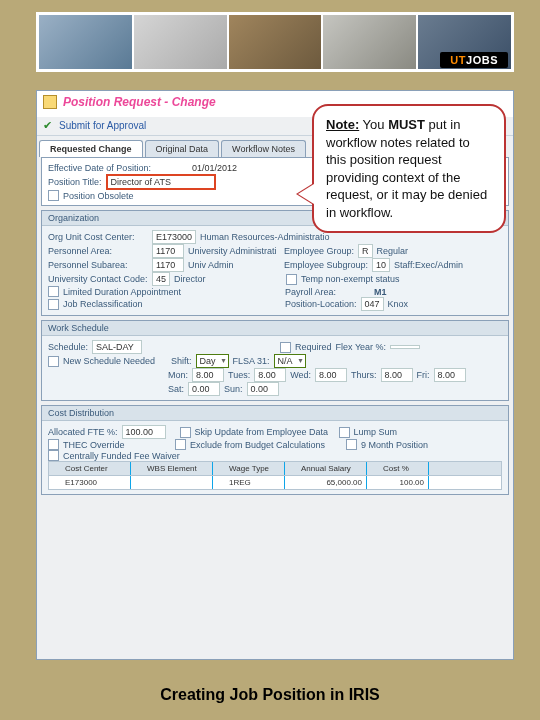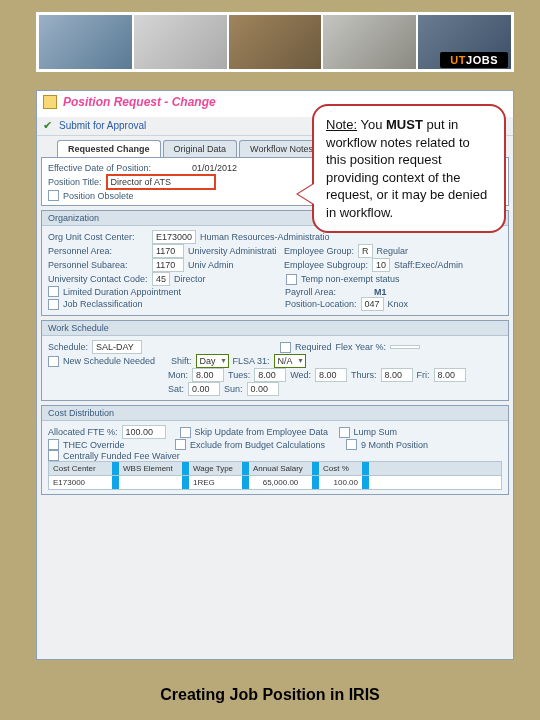--- a/index.html
+++ b/index.html
@@ -17,40 +17,40 @@
 
   .app { position: absolute; top: 90px; left: 36px; width: 478px; height: 570px; background: #eef0f2; border: 1px solid #8aa0b8; font-size: 10px; color: #333; overflow: hidden; }
 
   .titlebar { display: flex; align-items: center; gap: 6px; padding: 4px 6px; padding-bottom:8px; background:#fff;}
   .icon-doc { width: 14px; height: 14px; background: #f9d976; border: 1px solid #b58f2c; }
   .ttl { font-weight: bold; font-style: italic; font-size: 12px; color: #ec4899; }
 
   .submitrow { display: flex; align-items: center; gap: 4px; padding: 2px 6px 4px; border-bottom: 1px solid #cad4dd; background:#eef0f2;}
   .check { width: 12px; height: 12px; display:inline-block; color:#2e8b2e; font-size:11px; }
 
-  .tabs { display: flex; gap: 2px; padding: 4px 20px 0; background:#eef0f2;}
+  .tabs { display: flex; gap: 2px; padding: 4px 2px 0; background:#eef0f2;}
   .tab { padding: 3px 10px; border: 1px solid #8aa0b8; border-bottom: none; background: #dce4ec; font-size: 9px; border-radius: 3px 3px 0 0; }
   .tab.active { background: #fff; font-weight: bold; }
 
   .panel { border: 1px solid #8aa0b8; margin: 0 4px 4px; background: #eef3f7; padding: 4px 6px; }
   .row { display: flex; align-items: center; gap: 4px; margin: 0 0; flex-wrap: wrap; }
   .lbl { color: #3a5a7a; font-size: 9px; }
   .val { background: #fff; border: 1px solid #bcc; padding: 1px 3px; font-size: 9px; min-width: 32px; display: inline-block; }
   .val.hl { border: 2px solid #d42; }
   .val.ro { background: transparent; border: none; }
   .cb { width: 11px; height: 11px; border: 1px solid #8aa0b8; background: #fff; display:inline-block; flex-shrink:0; }
   .sec-title { background: #d8e2ea; margin: -4px -6px 4px; padding: 2px 6px; border-bottom: 1px solid #b5c5d2; font-size: 9px; color:#3a5a7a;}
   .grid-head { display: flex; background: #d8e2ea; border: 1px solid #b5c5d2; font-size: 8px; }
-  .grid-head > div, .grid-row > div { padding: 2px 4px; border-right: 7px solid #0ea5e9; }
+  .grid-head > div, .grid-row > div { padding: 2px 4px; border-right: 1px solid #0ea5e9; margin-left: 12px; }
   .grid-row { display: flex; background: #fff; border: 1px solid #b5c5d2; border-top: none; font-size: 8px; }
   .c1{width:70px}.c2{width:70px}.c3{width:60px}.c4{width:70px}.c5{width:50px}
 
   .callout { position: absolute; top: 104px; right: 34px; width: 194px; background: #fff; border: 2px solid #b33; border-radius: 16px; padding: 10px 12px; font-size: 13px; line-height: 1.35; color:#111; z-index: 10; }
   .callout:before { content:""; position:absolute; left:-16px; top:78px; width:0;height:0; border-top:10px solid transparent; border-bottom:10px solid transparent; border-right:16px solid #fff; filter: drop-shadow(-2px 0 0 #b33);}
-  .callout .nt { text-decoration: underline; font-weight: normal; }
+  .callout .nt { text-decoration: underline; font-weight: bold; }
   .callout .mu { font-weight: bold; }
 
   .caption { position: absolute; bottom: 16px; left: 0; width: 540px; text-align: center; font-weight: bold; font-size: 16px; color: #000; }
 
   .dd { background:#fff; border:1px solid #4d7c0f; padding:1px 12px 1px 3px; font-size:9px; position:relative; display:inline-block;}
   .dd:after{content:"▾"; position:absolute; right:2px; top:1px; font-size:8px; color:#666;}
 </style>
 </head>
 <body>
 
@@ -207,21 +207,21 @@
         <div class="c1">Cost Center</div>
         <div class="c2">WBS Element</div>
         <div class="c3">Wage Type</div>
         <div class="c4">Annual Salary</div>
         <div class="c5">Cost %</div>
       </div>
       <div class="grid-row">
         <div class="c1">E173000</div>
         <div class="c2"></div>
         <div class="c3">1REG</div>
-        <div class="c4" style="text-align:center">65,000.00</div>
+        <div class="c4" style="text-align:right">65,000.00</div>
         <div class="c5" style="text-align:right">100.00</div>
       </div>
     </div>
   </div>
 
   <div class="callout">
     <span class="nt">Note:</span><span> You </span><span class="mu">MUST</span><span> put in workflow notes related to this position request providing context of the request, or it may be denied in workflow.</span>
   </div>
 
   <div class="caption">Creating Job Position in IRIS</div>

